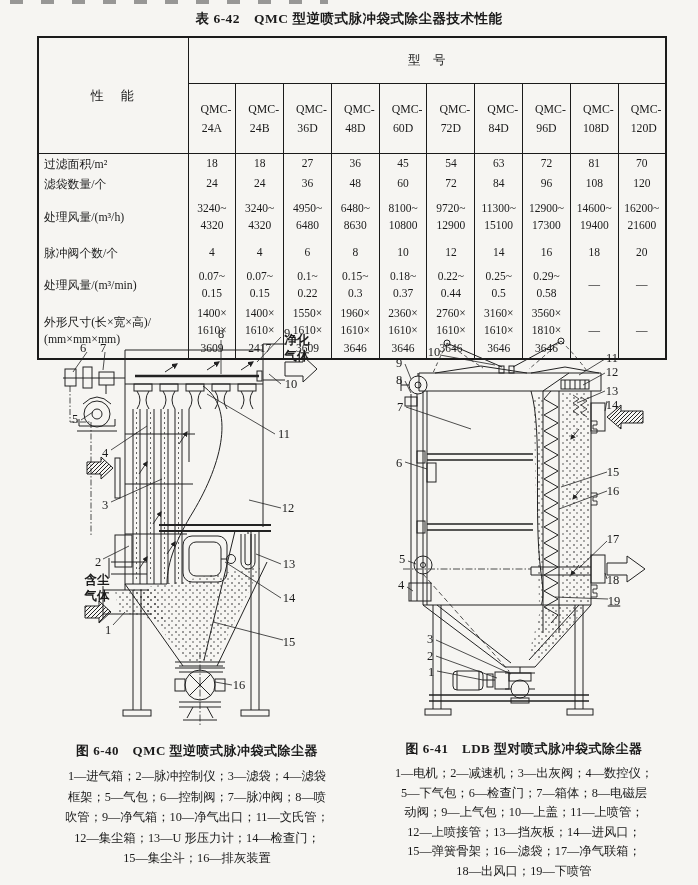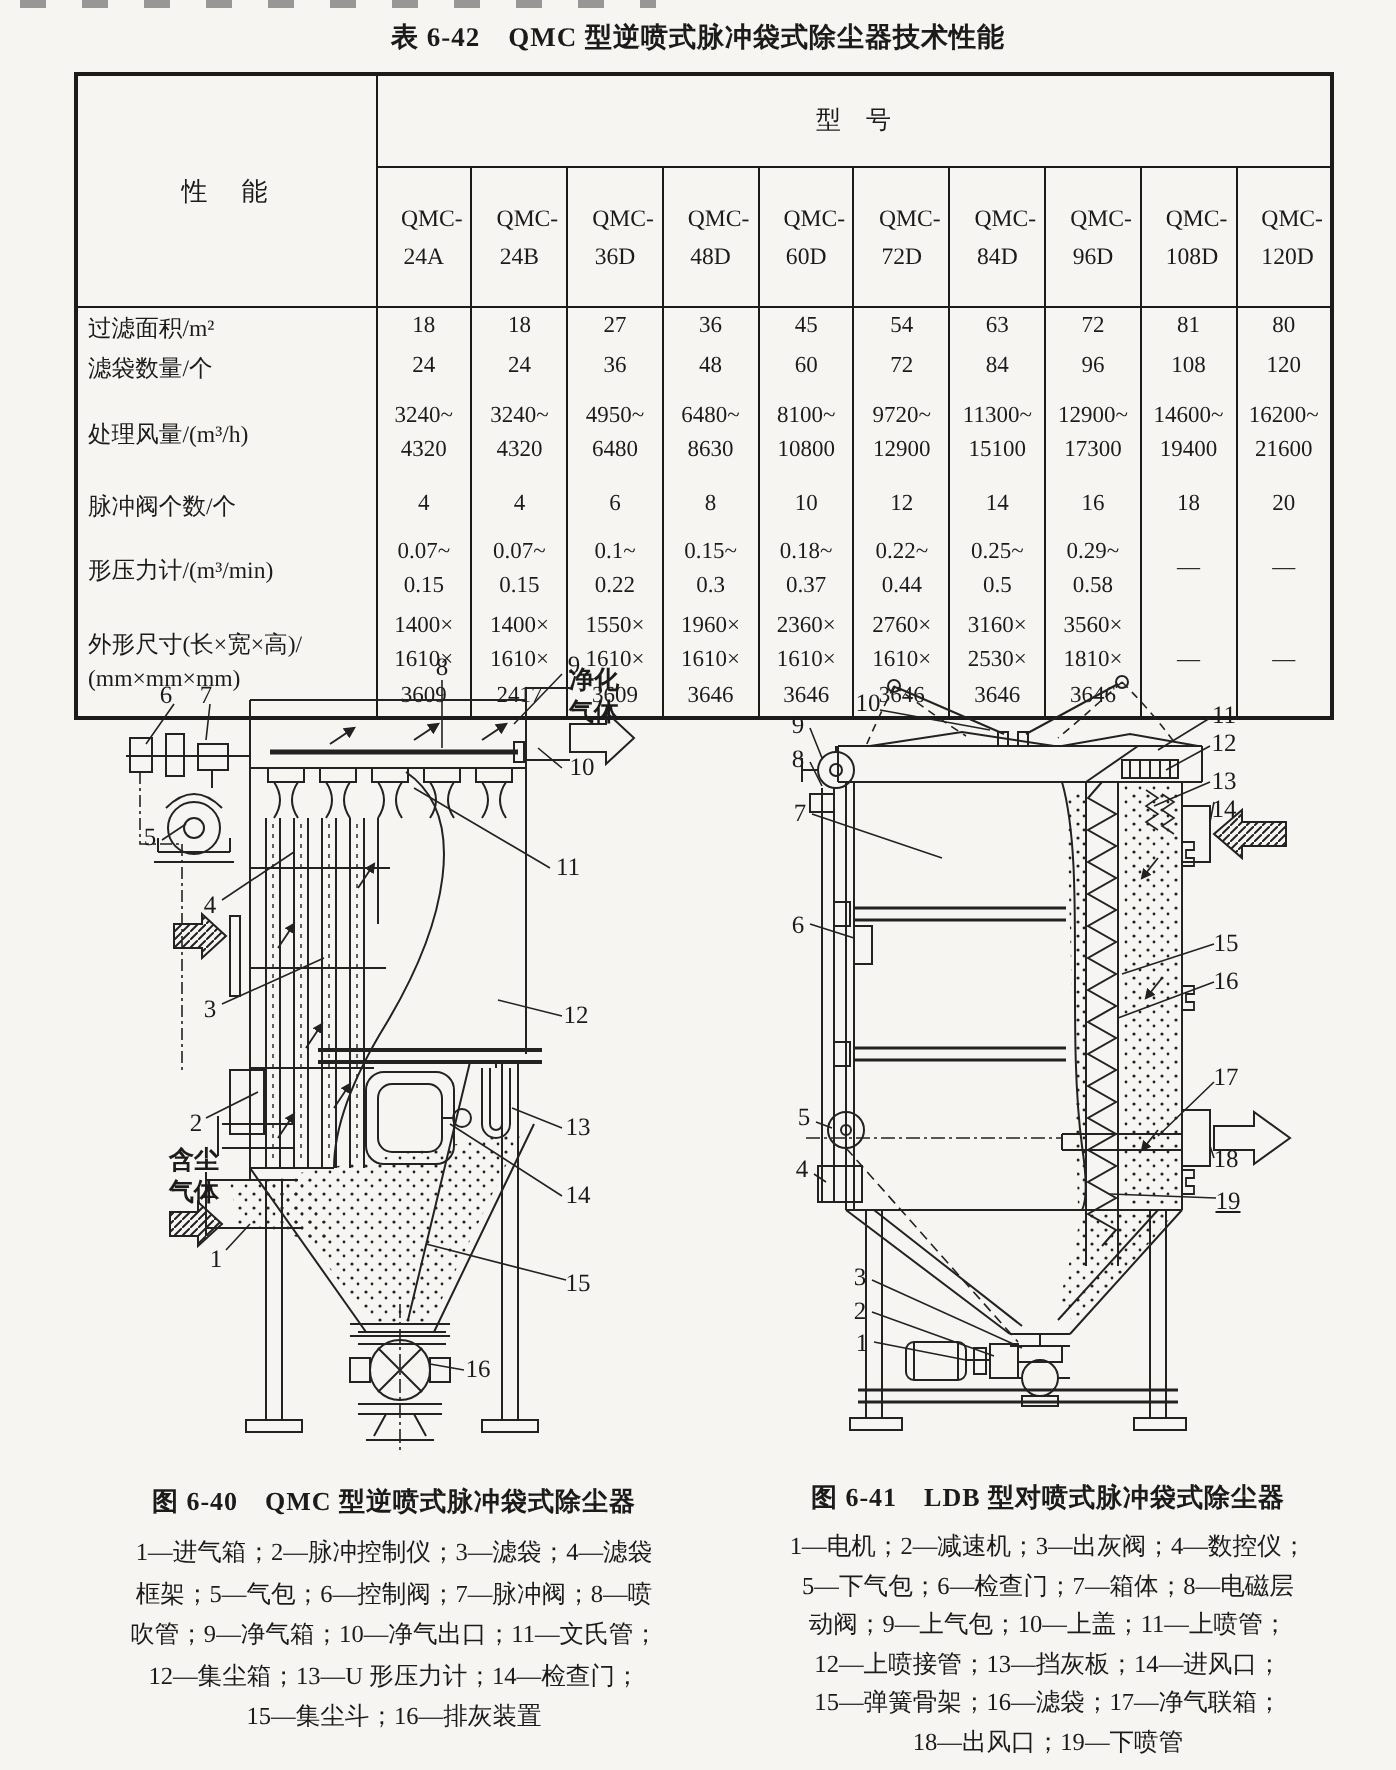--- a/index.html
+++ b/index.html
@@ -111,21 +111,21 @@
           <td class="rowlabel">过滤面积/m²</td>
           <td>18</td>
           <td>18</td>
           <td>27</td>
           <td>36</td>
           <td>45</td>
           <td>54</td>
           <td>63</td>
           <td>72</td>
           <td>81</td>
-          <td>80</td>
+          <td>70</td>
         </tr>
         <tr>
           <td class="rowlabel">滤袋数量/个</td>
           <td>24</td>
           <td>24</td>
           <td>36</td>
           <td>48</td>
           <td>60</td>
           <td>72</td>
           <td>84</td>
@@ -163,21 +163,21 @@
           <td>6</td>
           <td>8</td>
           <td>10</td>
           <td>12</td>
           <td>14</td>
           <td>16</td>
           <td>18</td>
           <td>20</td>
         </tr>
         <tr>
-          <td class="rowlabel">形压力计/(m³/min)</td>
+          <td class="rowlabel">处理风量/(m³/min)</td>
           <td>0.07~
 0.15</td>
           <td>0.07~
 0.15</td>
           <td>0.1~
 0.22</td>
           <td>0.15~
 0.3</td>
           <td>0.18~
 0.37</td>
@@ -205,21 +205,21 @@
           <td>1960×
 1610×
 3646</td>
           <td>2360×
 1610×
 3646</td>
           <td>2760×
 1610×
 3646</td>
           <td>3160×
-2530×
+1610×
 3646</td>
           <td>3560×
 1810×
 3646</td>
           <td>—</td>
           <td>—</td>
         </tr>
       </tbody>
   </table>
 

